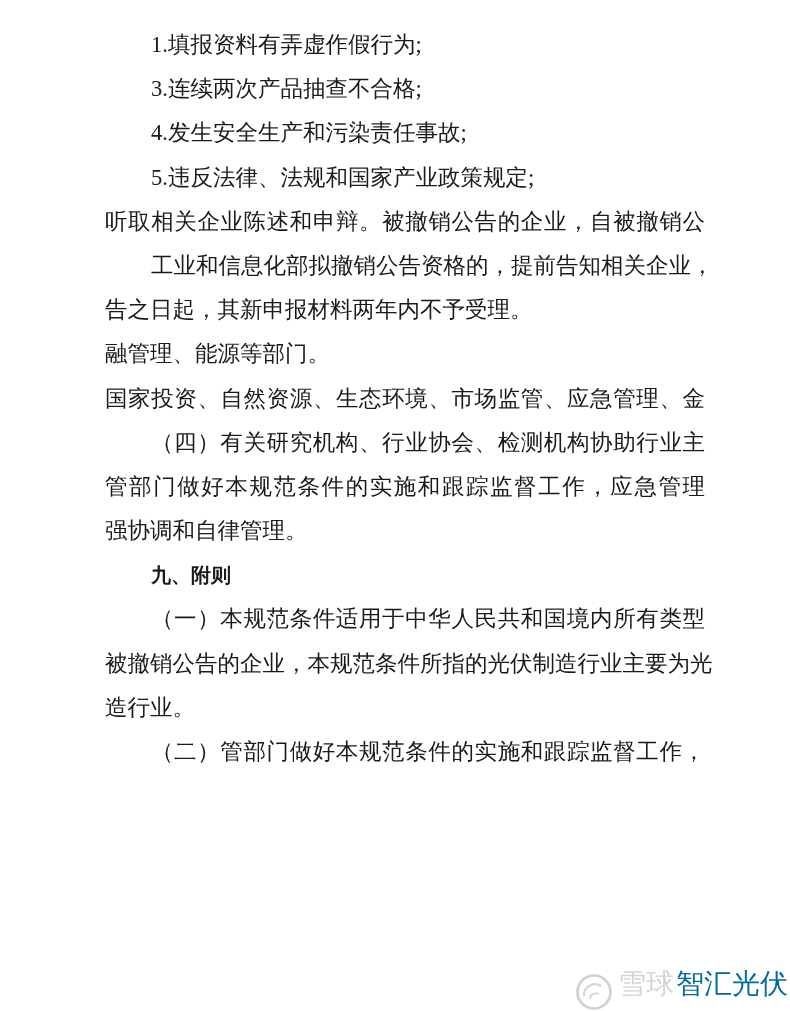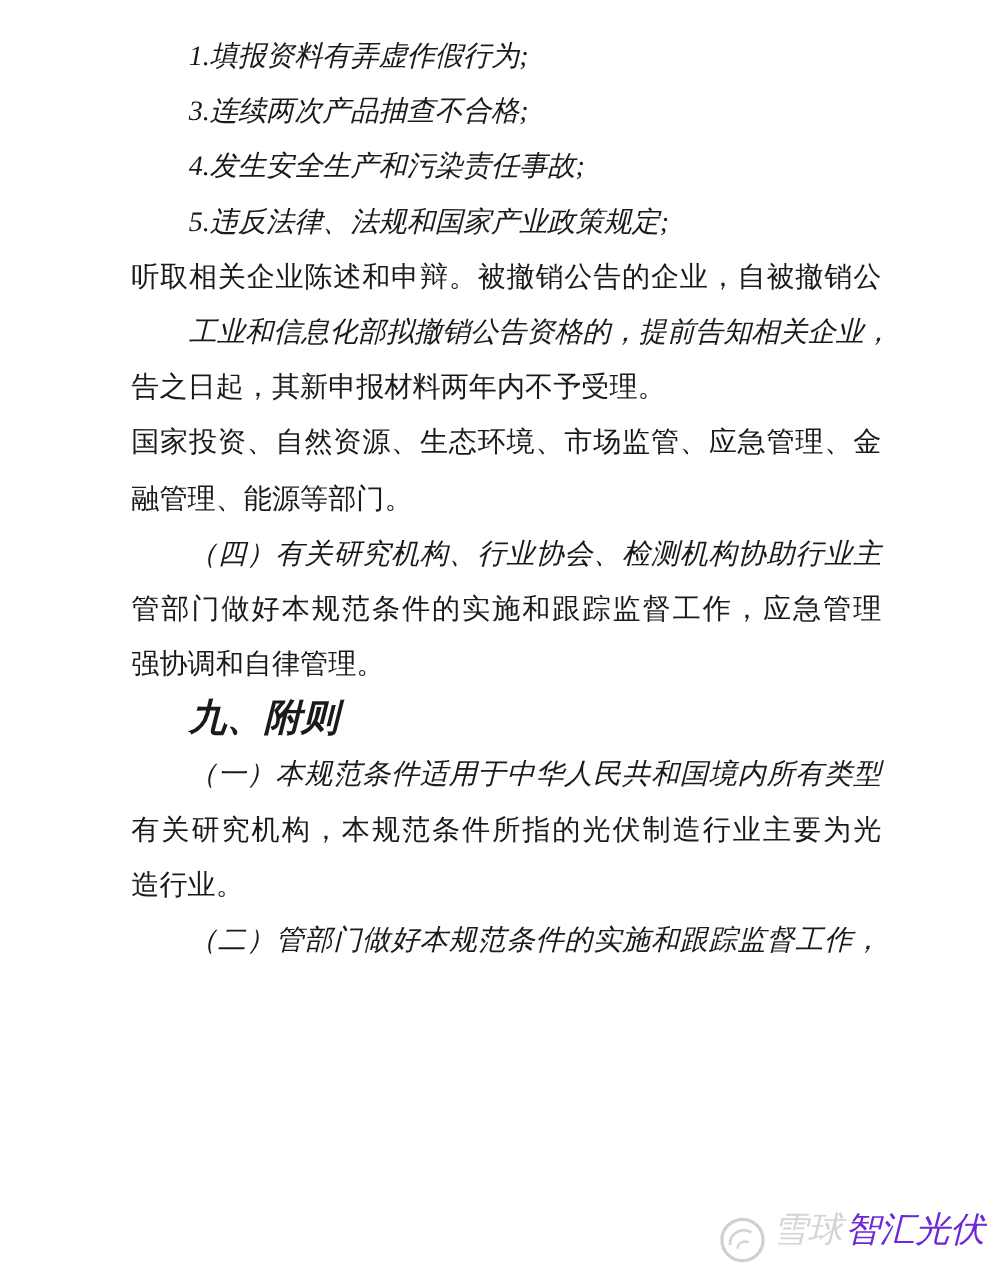--- a/index.html
+++ b/index.html
@@ -8,59 +8,59 @@
     background: #ffffff;
     font-family: "Liberation Serif", "DejaVu Serif", serif;
   }
   .page {
     position: relative;
     width: 790px; height: 1011px;
     background: #ffffff;
     overflow: hidden;
   }
   
-  .watermark-layer { position: absolute; inset: 0; z-index: 0; font-style: italic; }
+  .watermark-layer { position: absolute; inset: 0; z-index: 0; }
   .doc {
     position: absolute;
     left: 105px; top: 23px; width: 600px;
     z-index: 1;
     color: #1a1a1a;
   }
   .line {
     height: 44.2px;
     line-height: 44.2px;
     font-size: 22.5px;
     white-space: nowrap;
     overflow: visible;
   }
-  .indent { padding-left: 46px; font-style: italic; }
+  .indent { padding-left: 46px; }
   .just {
     text-align: justify;
     text-align-last: justify;
     text-justify: inter-character;
   }
   .heading {
     font-weight: 700;
     font-family: "Liberation Sans", "DejaVu Sans", sans-serif;
-    font-size: 30px;
+    font-size: 20px;
   }
   .wm-logo {
     position: absolute; left: 575px; top: 973px;
     width: 38px; height: 38px;
   }
   .wm-site {
     position: absolute; left: 618px; top: 968px;
     font-size: 28px; line-height: 32px;
     color: #d4d4d4;
     font-family: "Liberation Sans", "DejaVu Sans", sans-serif;
   }
   .wm-name {
     position: absolute; left: 676px; top: 968px;
     font-size: 28px; line-height: 32px;
-    color: #6d28d9;
+    color: #0369a1;
     font-family: "Liberation Sans", "DejaVu Sans", sans-serif;
   }
 </style>
 </head>
 <body>
 
 <div class="page">
 
   <div class="watermark-layer">
     <svg class="wm-logo" viewBox="0 0 38 38" fill="none" xmlns="http://www.w3.org/2000/svg">
@@ -75,29 +75,29 @@
   <div class="doc">
     <div class="line indent">1.填报资料有弄虚作假行为;</div>
     <div class="line indent">3.连续两次产品抽查不合格;</div>
     <div class="line indent">4.发生安全生产和污染责任事故;</div>
     <div class="line indent">5.违反法律、法规和国家产业政策规定;</div>
 
     <div class="line just">听取相关企业陈述和申辩。被撤销公告的企业，自被撤销公</div>
     <div class="line indent just">工业和信息化部拟撤销公告资格的，提前告知相关企业，</div>
     <div class="line">告之日起，其新申报材料两年内不予受理。</div>
 
+    <div class="line">融管理、能源等部门。</div>
     <div class="line just">国家投资、自然资源、生态环境、市场监管、应急管理、金</div>
-    <div class="line">融管理、能源等部门。</div>
 
     <div class="line indent just">（四）有关研究机构、行业协会、检测机构协助行业主</div>
     <div class="line just">管部门做好本规范条件的实施和跟踪监督工作，应急管理</div>
     <div class="line">强协调和自律管理。</div>
 
     <div class="line indent heading">九、附则</div>
 
     <div class="line indent just">（一）本规范条件适用于中华人民共和国境内所有类型</div>
-    <div class="line just">有关研究机构，本规范条件所指的光伏制造行业主要为光</div>
+    <div class="line just">被撤销公告的企业，本规范条件所指的光伏制造行业主要为光</div>
     <div class="line">造行业。</div>
 
     <div class="line indent just">（二）管部门做好本规范条件的实施和跟踪监督工作，</div>
   </div>
 
 </div>
 
 </body></html>

